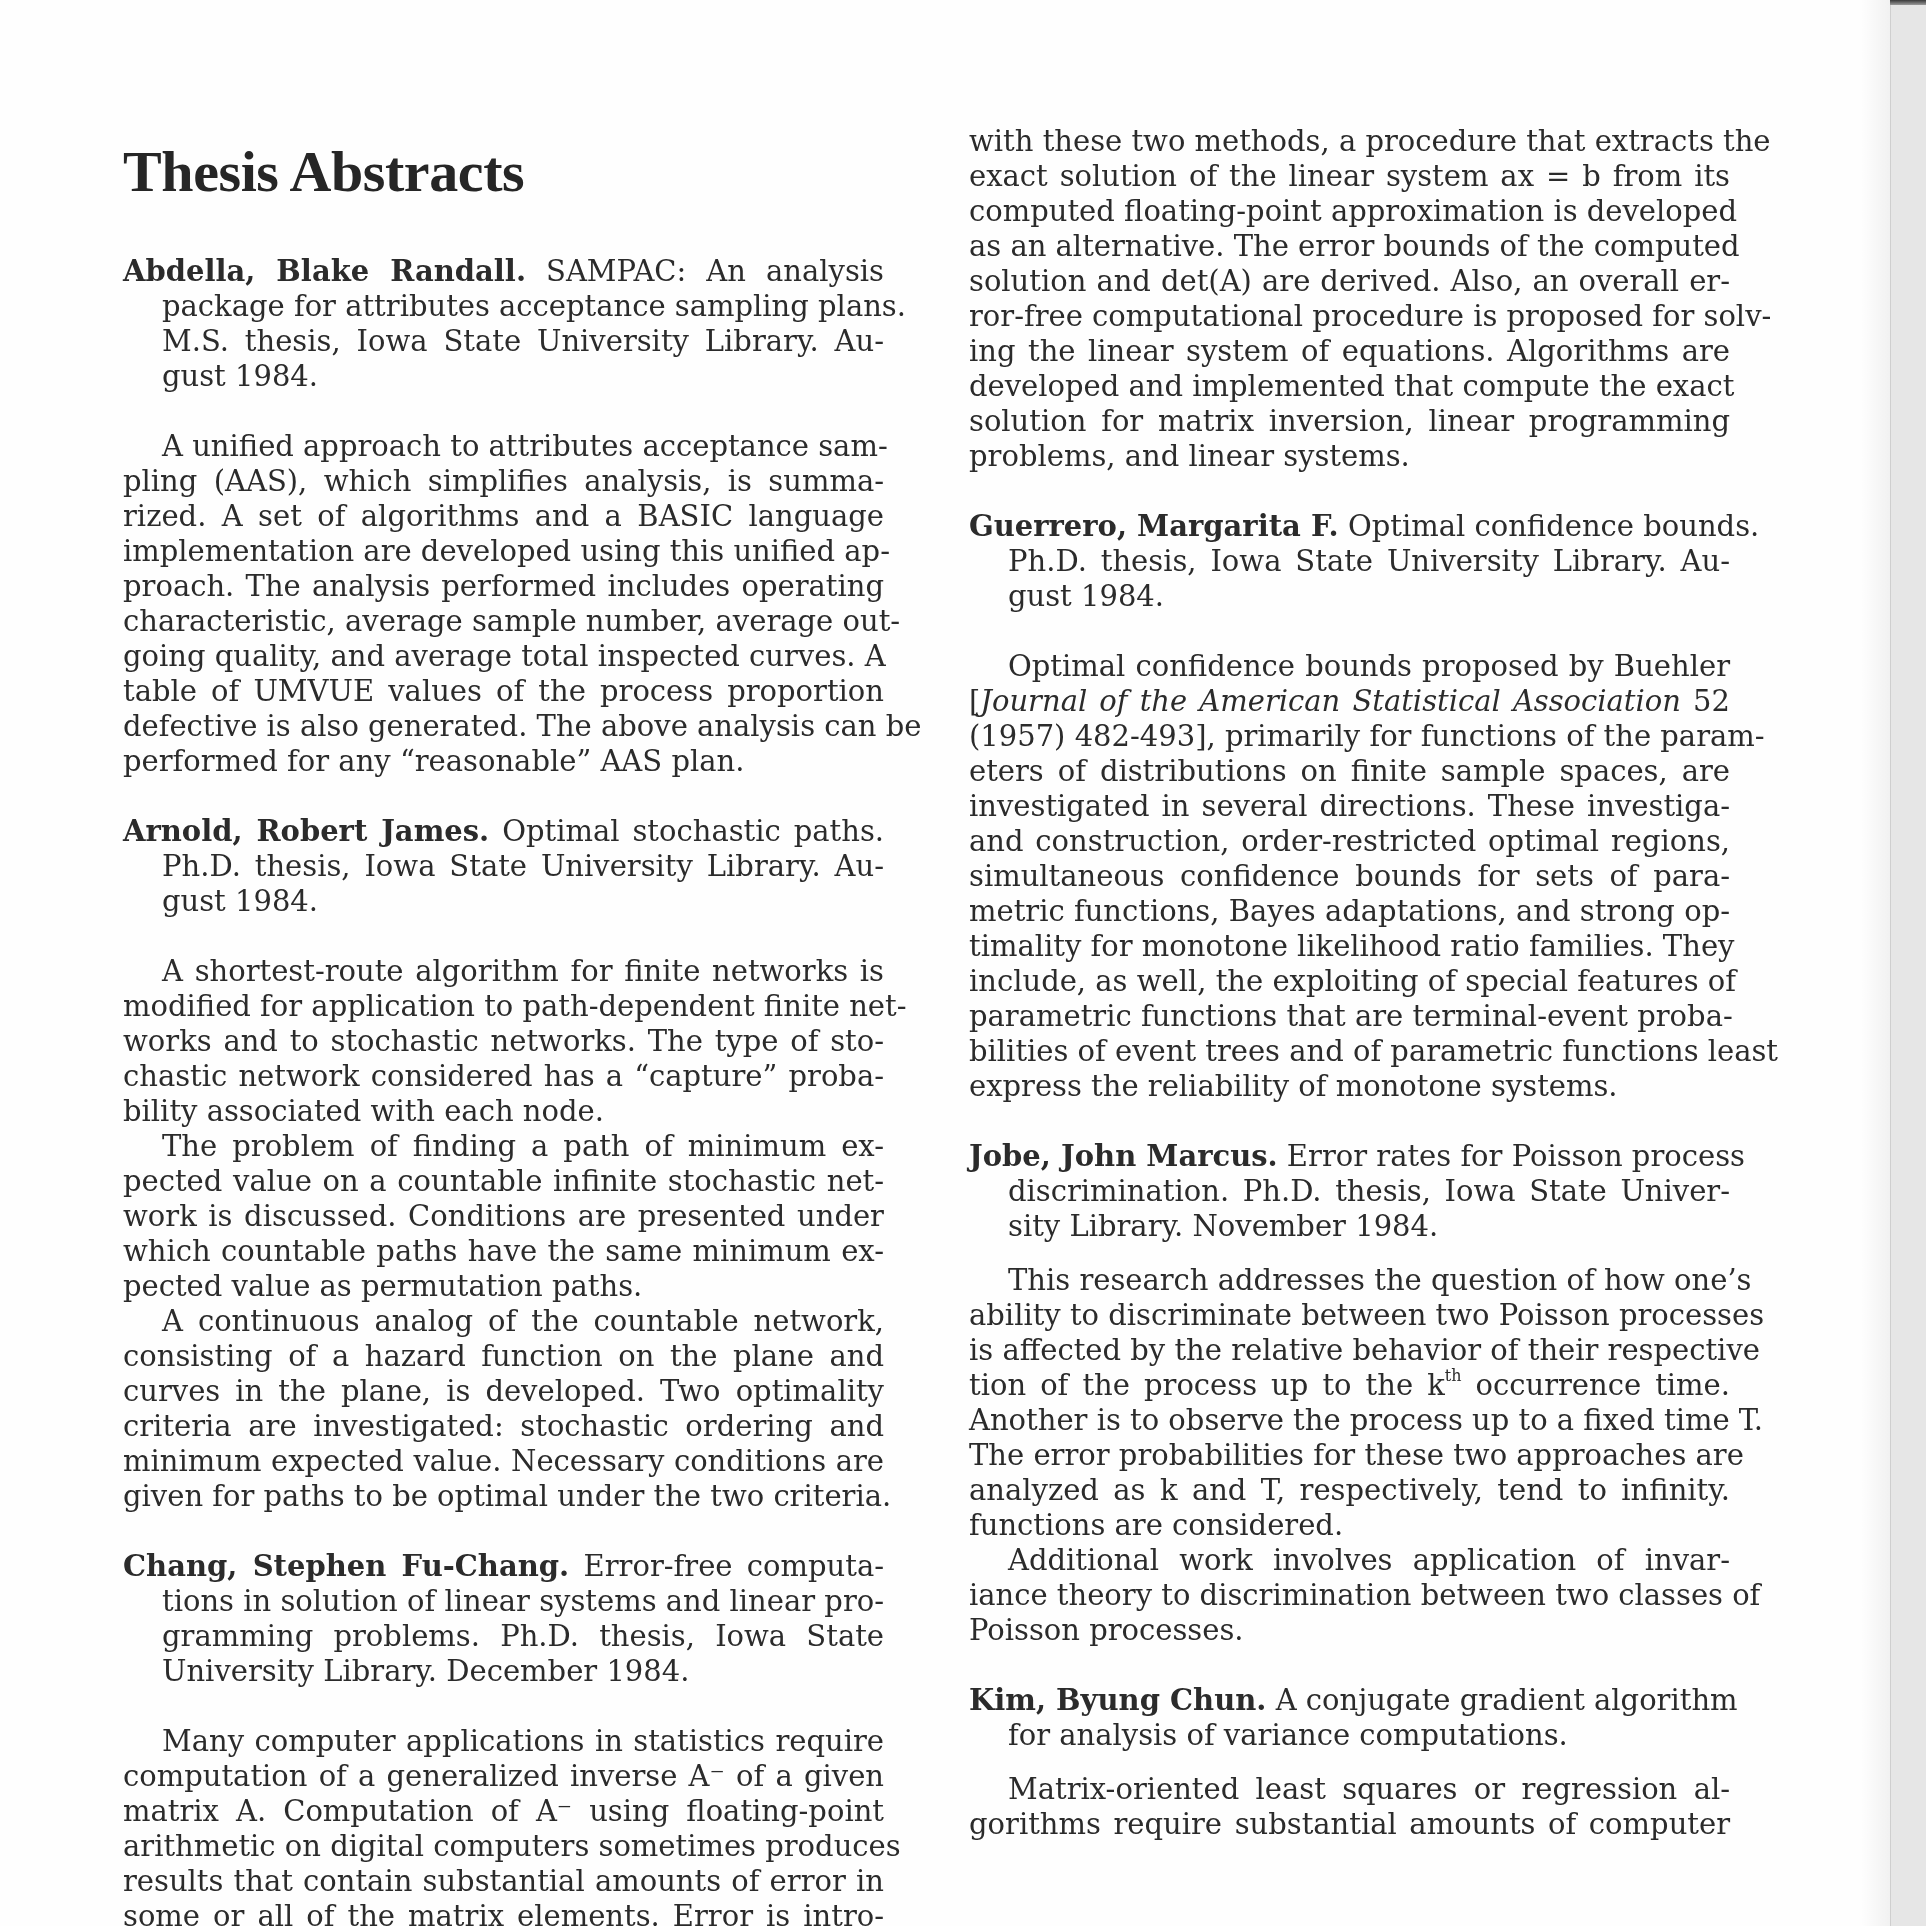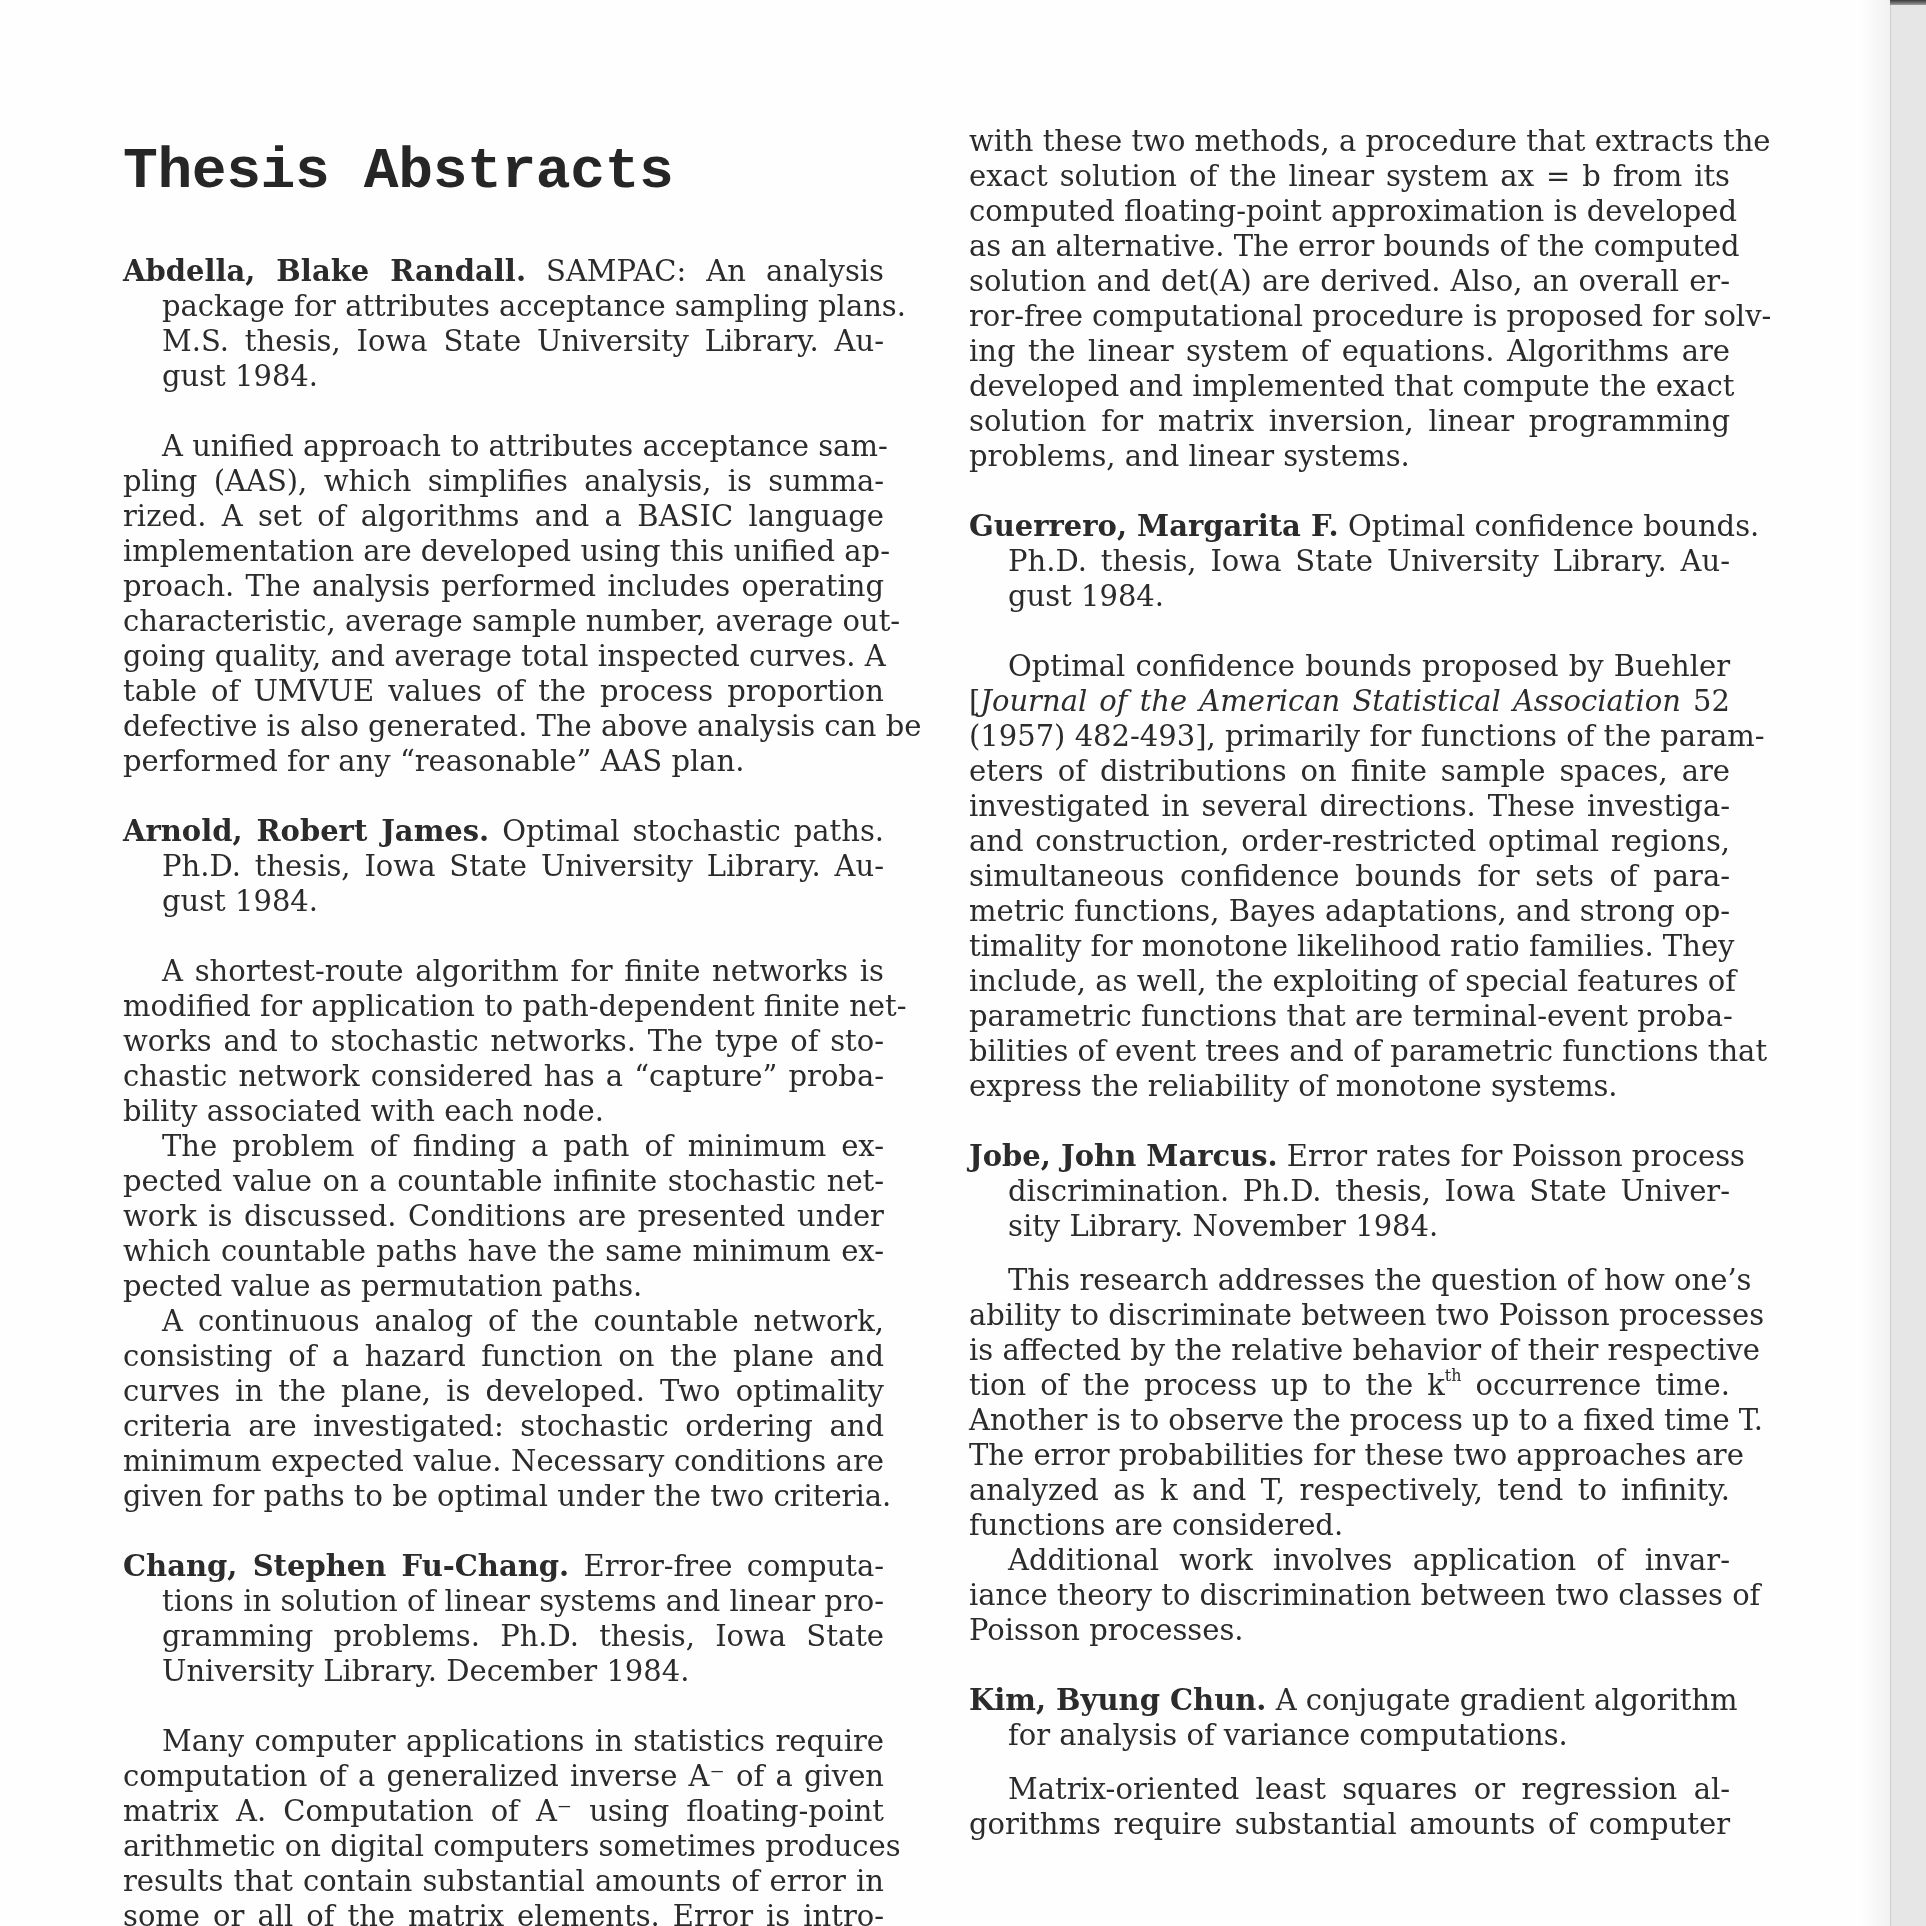--- a/index.html
+++ b/index.html
@@ -20,21 +20,21 @@
   .next-page {
     position: absolute; left: 1890px; top: 0; width: 75px; height: 2516px;
     background: #e6e6e6; border-left: 0.8px solid #cfcfcf;
   }
   .next-page-top {
     position: absolute; left: 1890px; top: 0; width: 75px; height: 4.6px;
     background: linear-gradient(#3a3a3a, #9a9a9a);
   }
   .title {
     position: absolute; left: 123px; top: 143px;
-    font-family: Liberation Mono, monospace;
+    font-family: Liberation Serif, serif;
     font-weight: bold; font-size: 58px; letter-spacing: -0.4px; color: #262626;
     margin: 0; line-height: 1;
   }
   .column { position: absolute; width: 761px; }
   .col-left { left: 123px; top: 254px; }
   .col-right { left: 969px; top: 124px; }
   .line {
     font-size: 29px; line-height: 35px; height: 35px;
     white-space: nowrap; text-align: justify; text-align-last: justify;
     overflow: visible; word-spacing: 0;
@@ -148,21 +148,21 @@
       <div class="line"><span>[</span><i>Journal of the American Statistical Association</i><span> 52</span></div>
       <div class="line"><span>(1957) 482-493], primarily for functions of the param-</span></div>
       <div class="line"><span>eters of distributions on finite sample spaces, are</span></div>
       <div class="line"><span>investigated in several directions. These investiga-</span></div>
       <div class="line"><span>and construction, order-restricted optimal regions,</span></div>
       <div class="line"><span>simultaneous confidence bounds for sets of para-</span></div>
       <div class="line"><span>metric functions, Bayes adaptations, and strong op-</span></div>
       <div class="line"><span>timality for monotone likelihood ratio families. They</span></div>
       <div class="line"><span>include, as well, the exploiting of special features of</span></div>
       <div class="line"><span>parametric functions that are terminal-event proba-</span></div>
-      <div class="line"><span>bilities of event trees and of parametric functions that</span></div>
+      <div class="line"><span>bilities of event trees and of parametric functions least</span></div>
       <div class="line last"><span>express the reliability of monotone systems.</span></div>
     </div>
     <div class="gap"></div>
     <div class="block">
       <div class="line"><b>Jobe, John Marcus.</b><span> Error rates for Poisson process</span></div>
       <div class="line hang"><span>discrimination. Ph.D. thesis, Iowa State Univer-</span></div>
       <div class="line last hang"><span>sity Library. November 1984.</span></div>
     </div>
     <div class="gap-small"></div>
     <div class="block">

